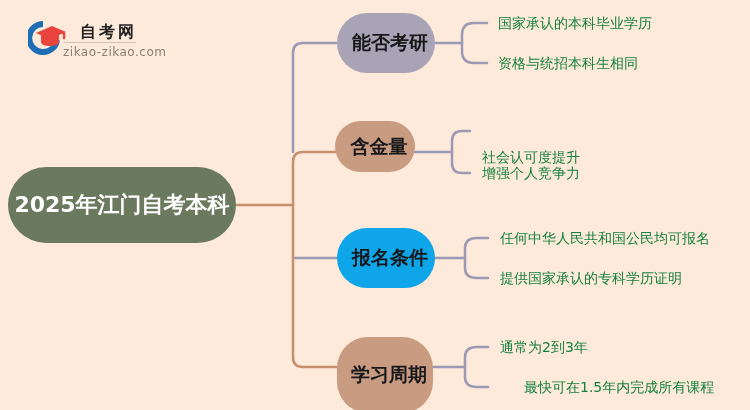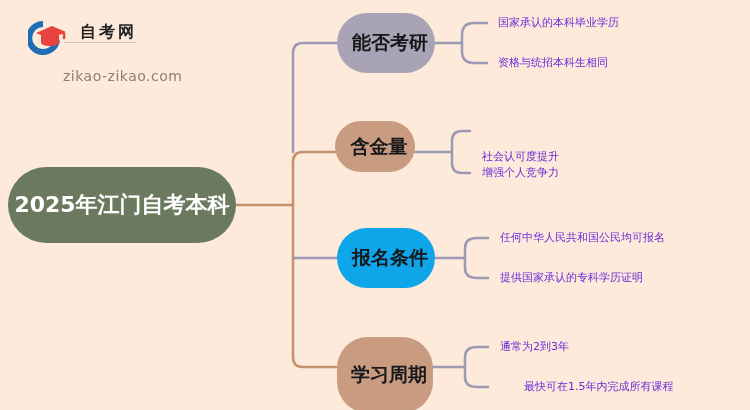--- a/index.html
+++ b/index.html
@@ -5,39 +5,39 @@
   html,body{margin:0;padding:0;}
   body{font-family:"DejaVu Sans","Liberation Sans",sans-serif;}
   #canvas{
     position:relative;width:750px;height:410px;overflow:hidden;
     background:#fdeada;
   }
   .abs{position:absolute;}
   
   .logo-title{font-size:16px;font-weight:bold;color:#222;letter-spacing:3px;}
   .logo-divider{height:1px;background:#cfc2b6;}
-  .logo-domain{font-size:14px;color:#8b8078;letter-spacing:.5px;margin-top:23px;}
+  .logo-domain{font-size:12px;color:#8b8078;letter-spacing:.5px;}
   
   .root-node{
     left:8px;top:167px;width:228px;height:76px;border-radius:38px;
     background:#6b795e;display:flex;align-items:center;justify-content:center;
   }
   .root-node span{color:#ffffff;font-size:22px;font-weight:bold;white-space:nowrap;}
   
   .pill{
     display:flex;align-items:center;justify-content:center;
     border-radius:31px;
   }
   .pill span{color:#17171a;font-size:19px;font-weight:bold;white-space:nowrap;margin-left:8px;}
   .pill-1{left:337px;top:13px;width:98px;height:60px;background:#a8a4b6;}
   .pill-2{left:335px;top:121px;width:80px;height:51px;background:#c99c82;}
   .pill-3{left:337px;top:228px;width:98px;height:60px;background:#0ea5e9;}
   .pill-4{left:337px;top:337px;width:96px;height:76px;background:#c99c82;text-align:center;}
   
-  .leaf{font-size:11px;color:#6d28d9;white-space:nowrap;line-height:22px;}
+  .leaf{font-size:14px;color:#15803d;white-space:nowrap;line-height:22px;}
   svg.lines{left:0;top:0;pointer-events:none;}
 </style>
 </head>
 <body>
 
 <div id="canvas">
 
   <svg class="lines abs" width="750" height="410" viewBox="0 0 750 410" fill="none">
 
     <g stroke="#9b99b4" stroke-width="2.5" stroke-linecap="round">

